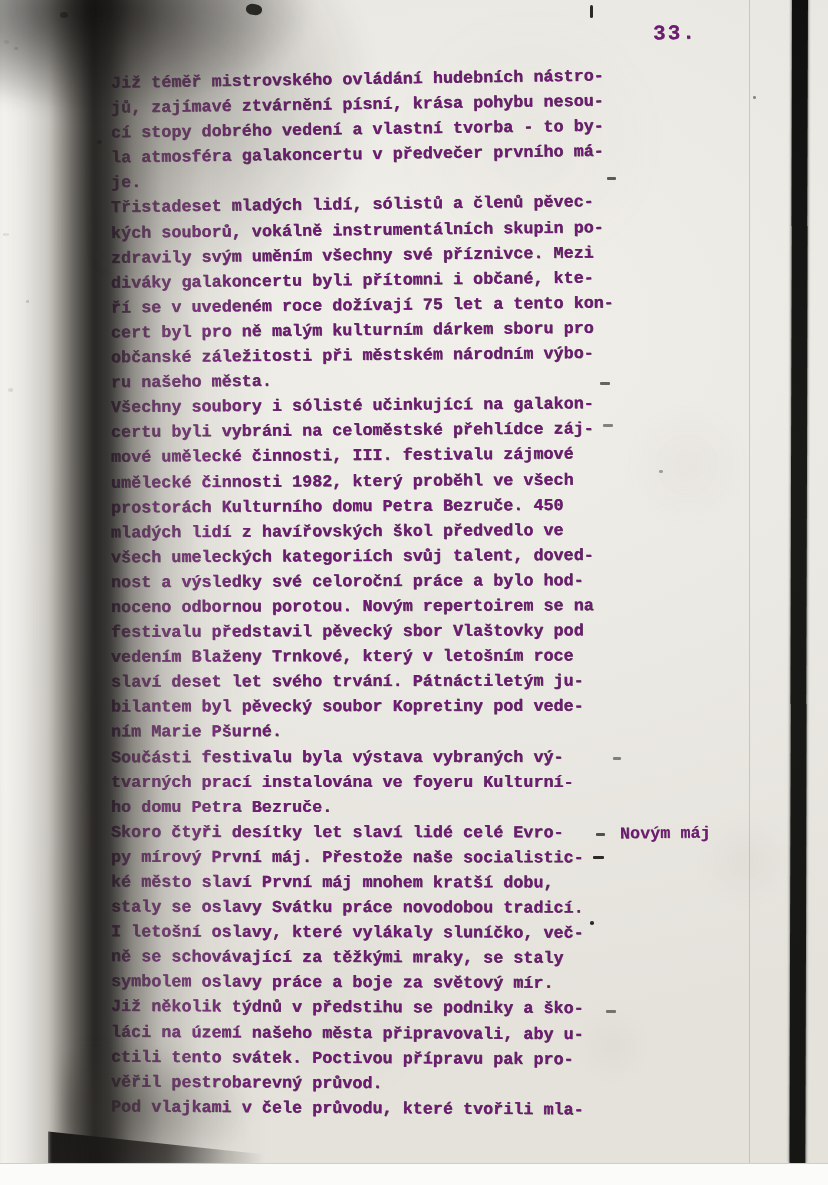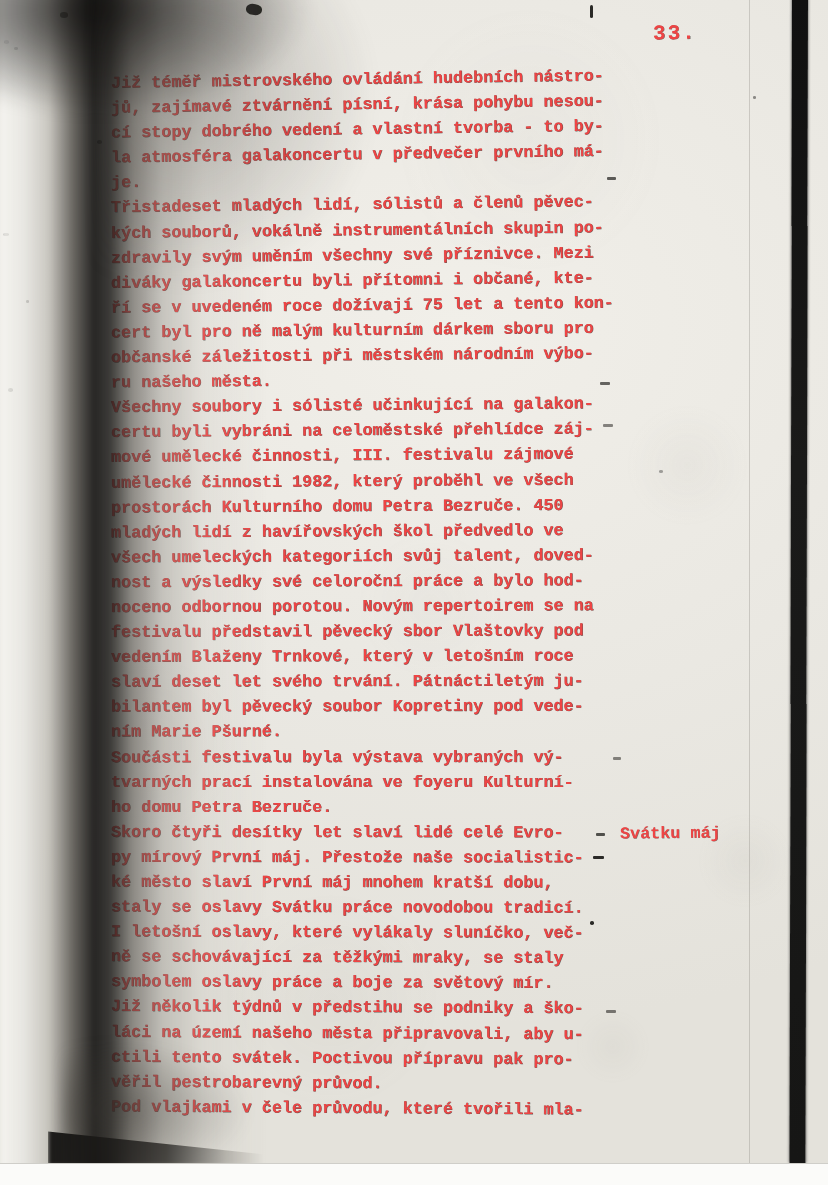--- a/index.html
+++ b/index.html
@@ -24,21 +24,21 @@
       radial-gradient(circle 200px at 64% 12%,  rgba(150,146,138,.08), transparent 70%),
       radial-gradient(circle 90px  at 83% 40%,  rgba(150,146,138,.10), transparent 70%),
       radial-gradient(circle 160px at 40% 86%,  rgba(140,136,128,.09), transparent 70%),
       radial-gradient(circle 70px  at 90% 74%,  rgba(140,136,128,.10), transparent 70%),
       radial-gradient(circle 110px at 52% 52%,  rgba(150,146,138,.07), transparent 70%),
       radial-gradient(circle 55px  at 74% 90%,  rgba(140,136,128,.09), transparent 70%);
   }
 
   .mono{
     font-family:"Liberation Mono","DejaVu Sans Mono",monospace;
-    font-weight:700;color:#ef4444;
+    font-weight:700;color:#701a75;
   }
 
   .page-number{
     position:absolute;left:653px;top:22px;z-index:3;
     font-size:21px;letter-spacing:2px;transform:rotate(-1deg);
     text-shadow:.4px .4px .6px rgba(30,28,25,.6);
   }
 
   .text-block{
     position:absolute;left:111px;top:67px;width:506px;z-index:3;
@@ -160,21 +160,21 @@
       <div class="line" style="transform: rotate(0.17deg);">I letošní oslavy, které vylákaly sluníčko, več-</div>
       <div class="line" style="transform: rotate(0.2deg);">ně se schovávající za těžkými mraky, se staly</div>
       <div class="line" style="transform: rotate(0.23deg);">symbolem oslavy práce a boje za světový mír.</div>
       <div class="line" style="transform: rotate(0.26deg);">Již několik týdnů v předstihu se podniky a ško-</div>
       <div class="line" style="transform: rotate(0.29deg);">láci na území našeho města připravovali, aby u-</div>
       <div class="line" style="transform: rotate(0.32deg);">ctili tento svátek. Poctivou přípravu pak pro-</div>
       <div class="line" style="transform: rotate(0.35deg);">věřil pestrobarevný průvod.</div>
       <div class="line" style="transform: rotate(0.38deg);">Pod vlajkami v čele průvodu, které tvořili mla-</div>
     </div>
 
-  <div class="margin-note mono">Svátku máj</div>
+  <div class="margin-note mono">Novým máj</div>
 
   <div class="shadow spine"></div>
   <div class="shadow corner-top"></div>
   <div class="shadow haze-top"></div>
   <div class="shadow wedge-haze"></div>
   <div class="shadow wedge-smear"></div>
 
   <div class="vline"></div>
   <div class="film-stripe"></div>
   <div class="bottom-strip"></div>

